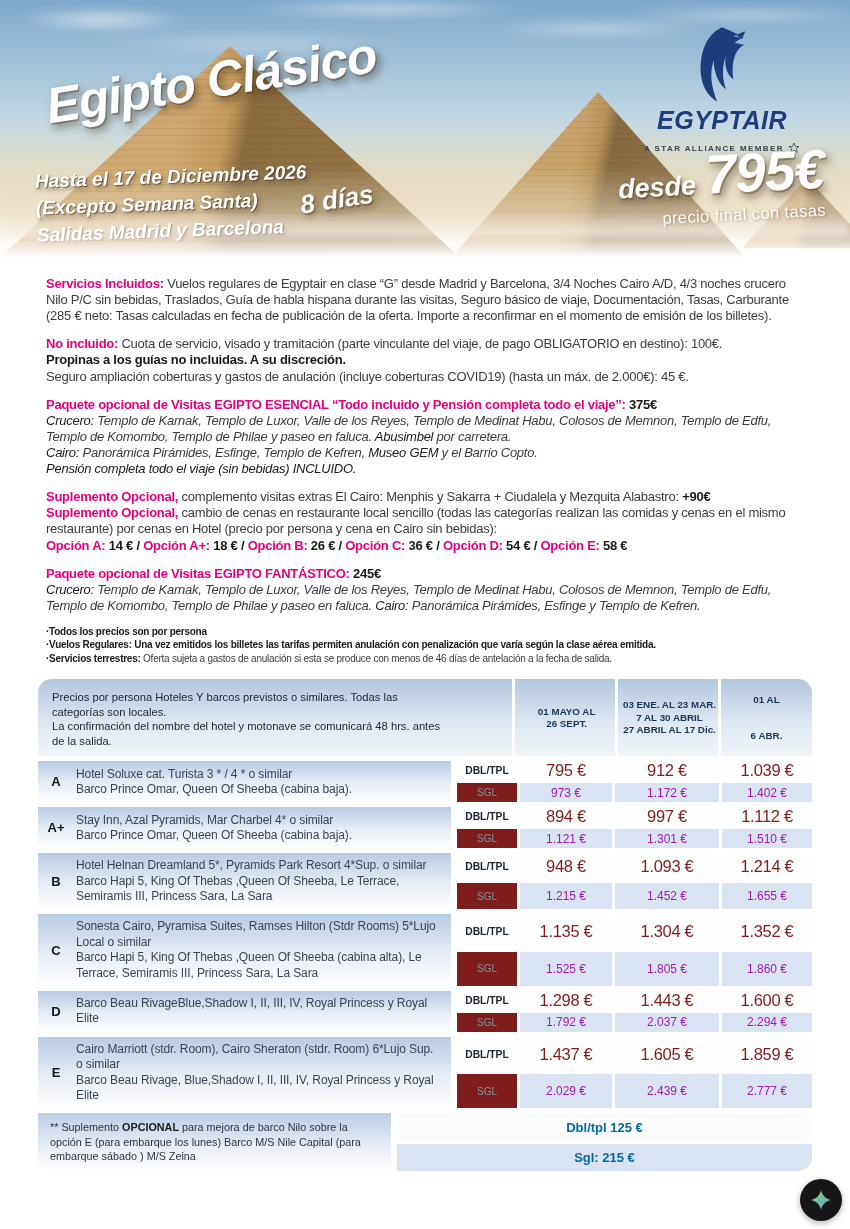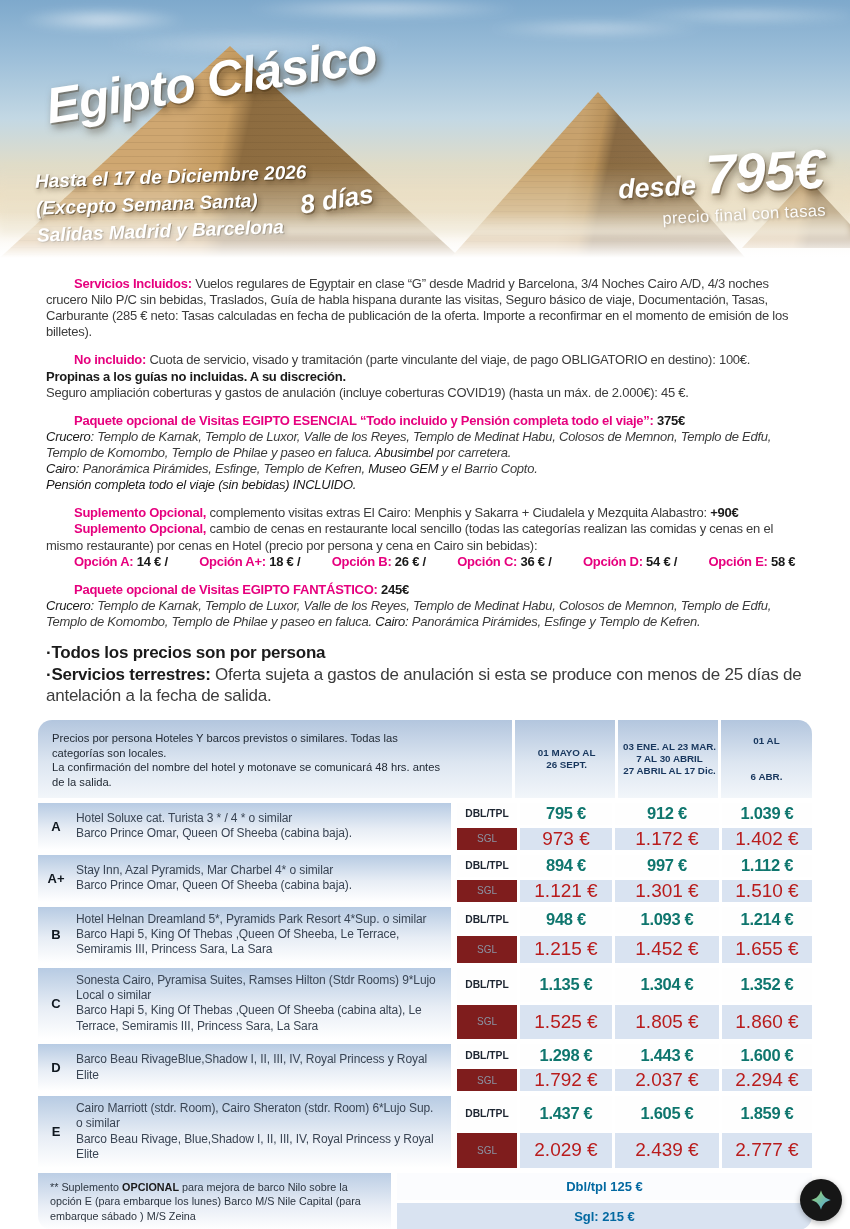--- a/index.html
+++ b/index.html
@@ -51,25 +51,25 @@
   .hp-line { display:flex; align-items:baseline; justify-content:flex-end; gap:10px; }
   .hp-desde { font-size:27px; text-shadow:1px 2px 0 rgba(60,40,15,.35), 2px 4px 7px rgba(60,40,15,.5); }
   .hp-amount { font-size:55px; font-weight:900; letter-spacing:-1px;
     text-shadow:1px 2px 0 rgba(60,40,15,.35), 3px 5px 9px rgba(60,40,15,.55); }
   .hp-note { font-size:16.5px; color:#fff; opacity:.95; letter-spacing:.4px; margin-top:0;
     font-weight:400; text-shadow:1px 1px 3px rgba(60,40,15,.5); }
 
   
   .content { padding:12px 46px 0 46px; font-size:13px; line-height:1.24; color:#3c3c3c; letter-spacing:-0.25px; }
   .sec { margin-bottom:12px; }
-  .mg  { color:#e6007e; font-weight:700;margin-left:28px; }
+  .mg  { color:#e6007e; font-weight:700; }
   .bk  { color:#1a1a1a; font-weight:700; }
   .it  { font-style:italic; }
   .bit { font-style:italic; font-weight:400; color:#1a1a1a; }
-  .notes { font-size:17px; }
+  .notes { font-size:10px; }
   .notes div { margin-bottom:1px; }
 
   
   .ptable { margin:14px 38px 0 38px; }
   .t-head { display:flex; background:linear-gradient(180deg,#b3c6de 0%,#dde6f1 55%,#f2f6fa 100%);
     border-radius:14px 14px 0 0; min-height:56px; }
   .th-intro { width:416px; padding:11px 8px 8px 14px; font-size:11.2px; color:#222a34; line-height:1.3; }
   .th-rates { width:66px; }
   .th-date { display:flex; flex-direction:column; justify-content:center; text-align:center;
     font-size:9.8px; font-weight:700; color:#17365d; line-height:1.25; box-shadow:-3px 0 0 #fff; }
@@ -80,22 +80,22 @@
   .cat-letter { width:36px; display:flex; align-items:center; justify-content:center;
     font-weight:700; font-size:13px; color:#101820; }
   .cat-desc { flex:1; padding:5px 8px 5px 2px; font-size:12px; color:#3a4554; line-height:1.28;
     display:flex; flex-direction:column; justify-content:center; letter-spacing:-0.1px; }
   .prices { flex:1; margin-left:6px; display:grid;
     grid-template-columns:60px 92px 104px 90px; grid-template-rows:1fr 1fr; column-gap:3px; row-gap:3px; }
   .rate { display:flex; align-items:center; justify-content:center; }
   .rate-dbl { font-size:10.3px; font-weight:700; color:#1c2430; background:#fefefe; }
   .rate-sgl { font-size:10px; color:#8a93a3; background:#7f1d1d; }
   .pv { display:flex; align-items:center; justify-content:center; }
-  .pv-dbl { background:#fefefe; font-weight:700; font-size:16.5px; color:#0f766e; letter-spacing:-0.3px; }
-  .pv-sgl { background:#d9e3f1; font-size:19px; color:#b91c1c; }
+  .pv-dbl { background:#fefefe; font-weight:400; font-size:16.5px; color:#7f1d1d; letter-spacing:-0.3px; }
+  .pv-sgl { background:#d9e3f1; font-size:12px; color:#a21caf; }
 
   .trow-sup { display:flex; margin-top:5px; }
   .sup-left { width:353px; background:linear-gradient(180deg,#bccee5 0%,#e9eef6 60%,#ffffff 100%);
     border-radius:0 0 0 14px; padding:7px 10px 7px 12px; font-size:10.8px; color:#2c3540; line-height:1.35; }
   .sup-right { flex:1; margin-left:6px; display:grid; grid-template-rows:1fr 1fr; row-gap:3px; }
   .sup-dbl, .sup-sgl { display:flex; align-items:center; justify-content:center; font-size:13px; color:#0369a1;font-weight:bold; }
   .sup-dbl { background:#fbfcfe; }
   .sup-sgl { background:#d9e3f1; border-radius:0 0 14px 0; }
 
   
@@ -119,20 +119,35 @@
     <div class="haze"></div>
 
     <div class="script hero-title">Egipto Clásico</div>
     <div class="script hero-days">8 días</div>
     <div class="script hero-dates">
       <div>Hasta el 17 de Diciembre 2026</div>
       <div>(Excepto Semana Santa)</div>
       <div>Salidas Madrid y Barcelona</div>
     </div>
 
+    <div class="airline">
+      <svg class="falcon" viewBox="0 0 60 80" width="58" height="80">
+        <path d="M30 2 C12 10 5 34 9 56 C11 66 17 74 25 79 C19 64 17 50 21 38 C25 26 34 15 46 9 Z" fill="#1d3e7d"></path>
+        <path d="M36 10 C25 18 20 30 22 44 C24 54 28 62 34 66 C30 54 30 42 34 32 C38 22 44 16 51 13 Z" fill="#1d3e7d"></path>
+        <path d="M42 18 C35 24 32 33 34 43 C35 49 38 53 42 56 C40 47 41 37 44 30 C46 25 49 22 53 20 Z" fill="#1d3e7d"></path>
+        <path d="M44 10 l10 -4 l-3 8 z" fill="#1d3e7d"></path>
+      </svg>
+      <div class="airline-name">EGYPTAIR</div>
+      <div class="alliance">
+        <span>A STAR ALLIANCE MEMBER</span>
+        <svg width="12" height="12" viewBox="0 0 24 24">
+          <polygon points="12,2 15,9 22,9 16.5,13.5 18.5,21 12,16.5 5.5,21 7.5,13.5 2,9 9,9" fill="none" stroke="#38444f" stroke-width="1.6"></polygon>
+        </svg>
+      </div>
+    </div>
 
     <div class="hero-price">
       <div class="hp-line">
         <span class="script hp-desde">desde</span>
         <span class="script hp-amount">795€</span>
       </div>
       <div class="hp-note">precio final con tasas</div>
     </div>
     <div class="hero-fade"></div>
   </div>
@@ -180,22 +195,23 @@
       <div>
         <span class="mg">Paquete opcional de Visitas EGIPTO FANTÁSTICO: </span><span class="bk">245€</span>
       </div>
       <div class="it">
         <span class="bit">Crucero: </span><span>Templo de Karnak, Templo de Luxor,  Valle de los Reyes, Templo de Medinat Habu, Colosos de Memnon, Templo de Edfu, Templo de Komombo, Templo de Philae y paseo en faluca. </span><span class="bit">Cairo: </span><span>Panorámica Pirámides, Esfinge y Templo de Kefren.</span>
       </div>
     </div>
 
     <div class="sec notes">
       <div class="bk">·Todos los precios son por persona</div>
-      <div>
-        <span class="bk">·Servicios terrestres: </span><span>Oferta sujeta a gastos de anulación si esta se produce con menos de 25 días de antelación a la fecha de  salida.</span>
+      <div class="bk">·Vuelos Regulares: Una vez emitidos los billetes las tarifas permiten anulación con penalización que varía según la clase aérea emitida.</div>
+      <div>
+        <span class="bk">·Servicios terrestres: </span><span>Oferta sujeta a gastos de anulación si esta se produce con menos de 46 días de antelación a la fecha de  salida.</span>
       </div>
     </div>
   </div>
 
   <div class="ptable">
 
     <div class="t-head">
       <div class="th-intro">
         <div>Precios por persona Hoteles Y barcos previstos o similares. Todas las categorías son locales.</div>
         <div>La confirmación del nombre del hotel y motonave se comunicará 48 hrs. antes de la salida.</div>
@@ -273,21 +289,21 @@
         <div class="pv pv-sgl">1.215 €</div>
         <div class="pv pv-sgl">1.452 €</div>
         <div class="pv pv-sgl">1.655 €</div>
       </div>
     </div>
 
     <div class="trow">
       <div class="cat">
         <div class="cat-letter">C</div>
         <div class="cat-desc">
-          <div>Sonesta Cairo,  Pyramisa Suites, Ramses Hilton (Stdr Rooms) 9*Lujo Local o similar</div>
+          <div>Sonesta Cairo,  Pyramisa Suites, Ramses Hilton (Stdr Rooms) 5*Lujo Local o similar</div>
           <div>Barco Hapi 5, King Of Thebas ,Queen Of Sheeba (cabina alta), Le Terrace, Semiramis III, Princess Sara, La Sara</div>
         </div>
       </div>
       <div class="prices">
         <div class="rate rate-dbl">DBL/TPL</div>
         <div class="pv pv-dbl">1.135 €</div>
         <div class="pv pv-dbl">1.304 €</div>
         <div class="pv pv-dbl">1.352 €</div>
         <div class="rate rate-sgl">SGL</div>
         <div class="pv pv-sgl">1.525 €</div>

